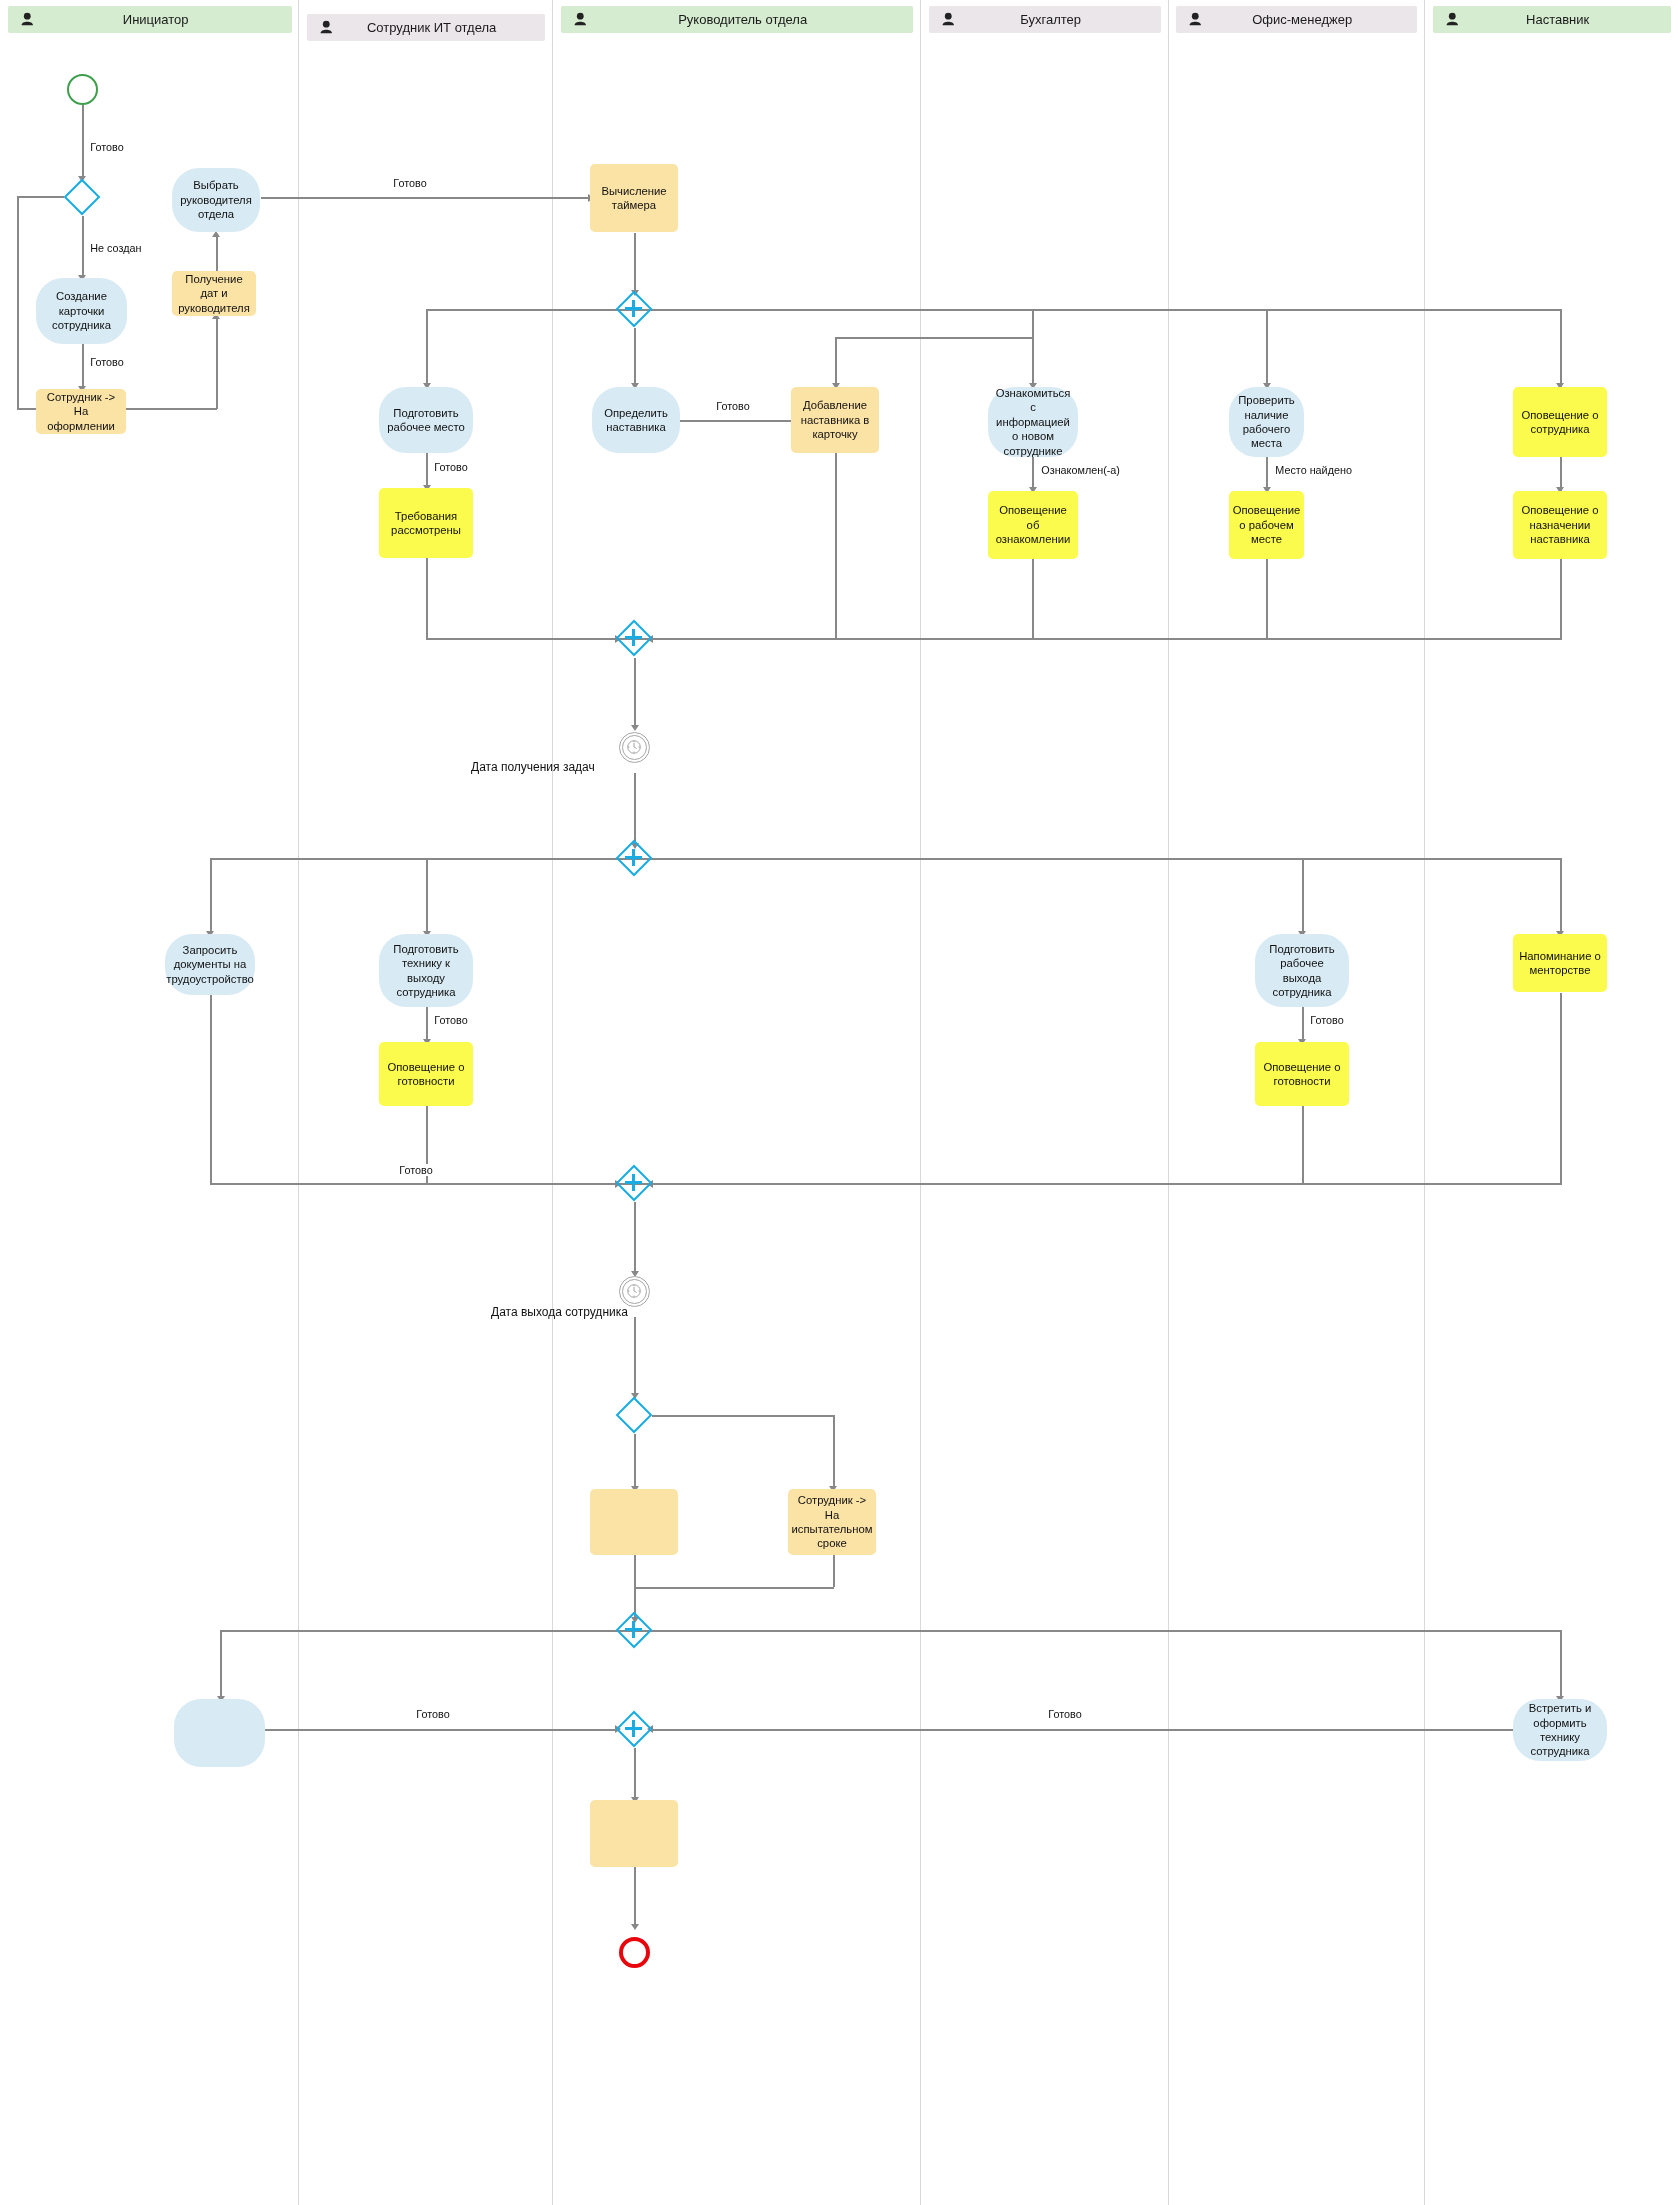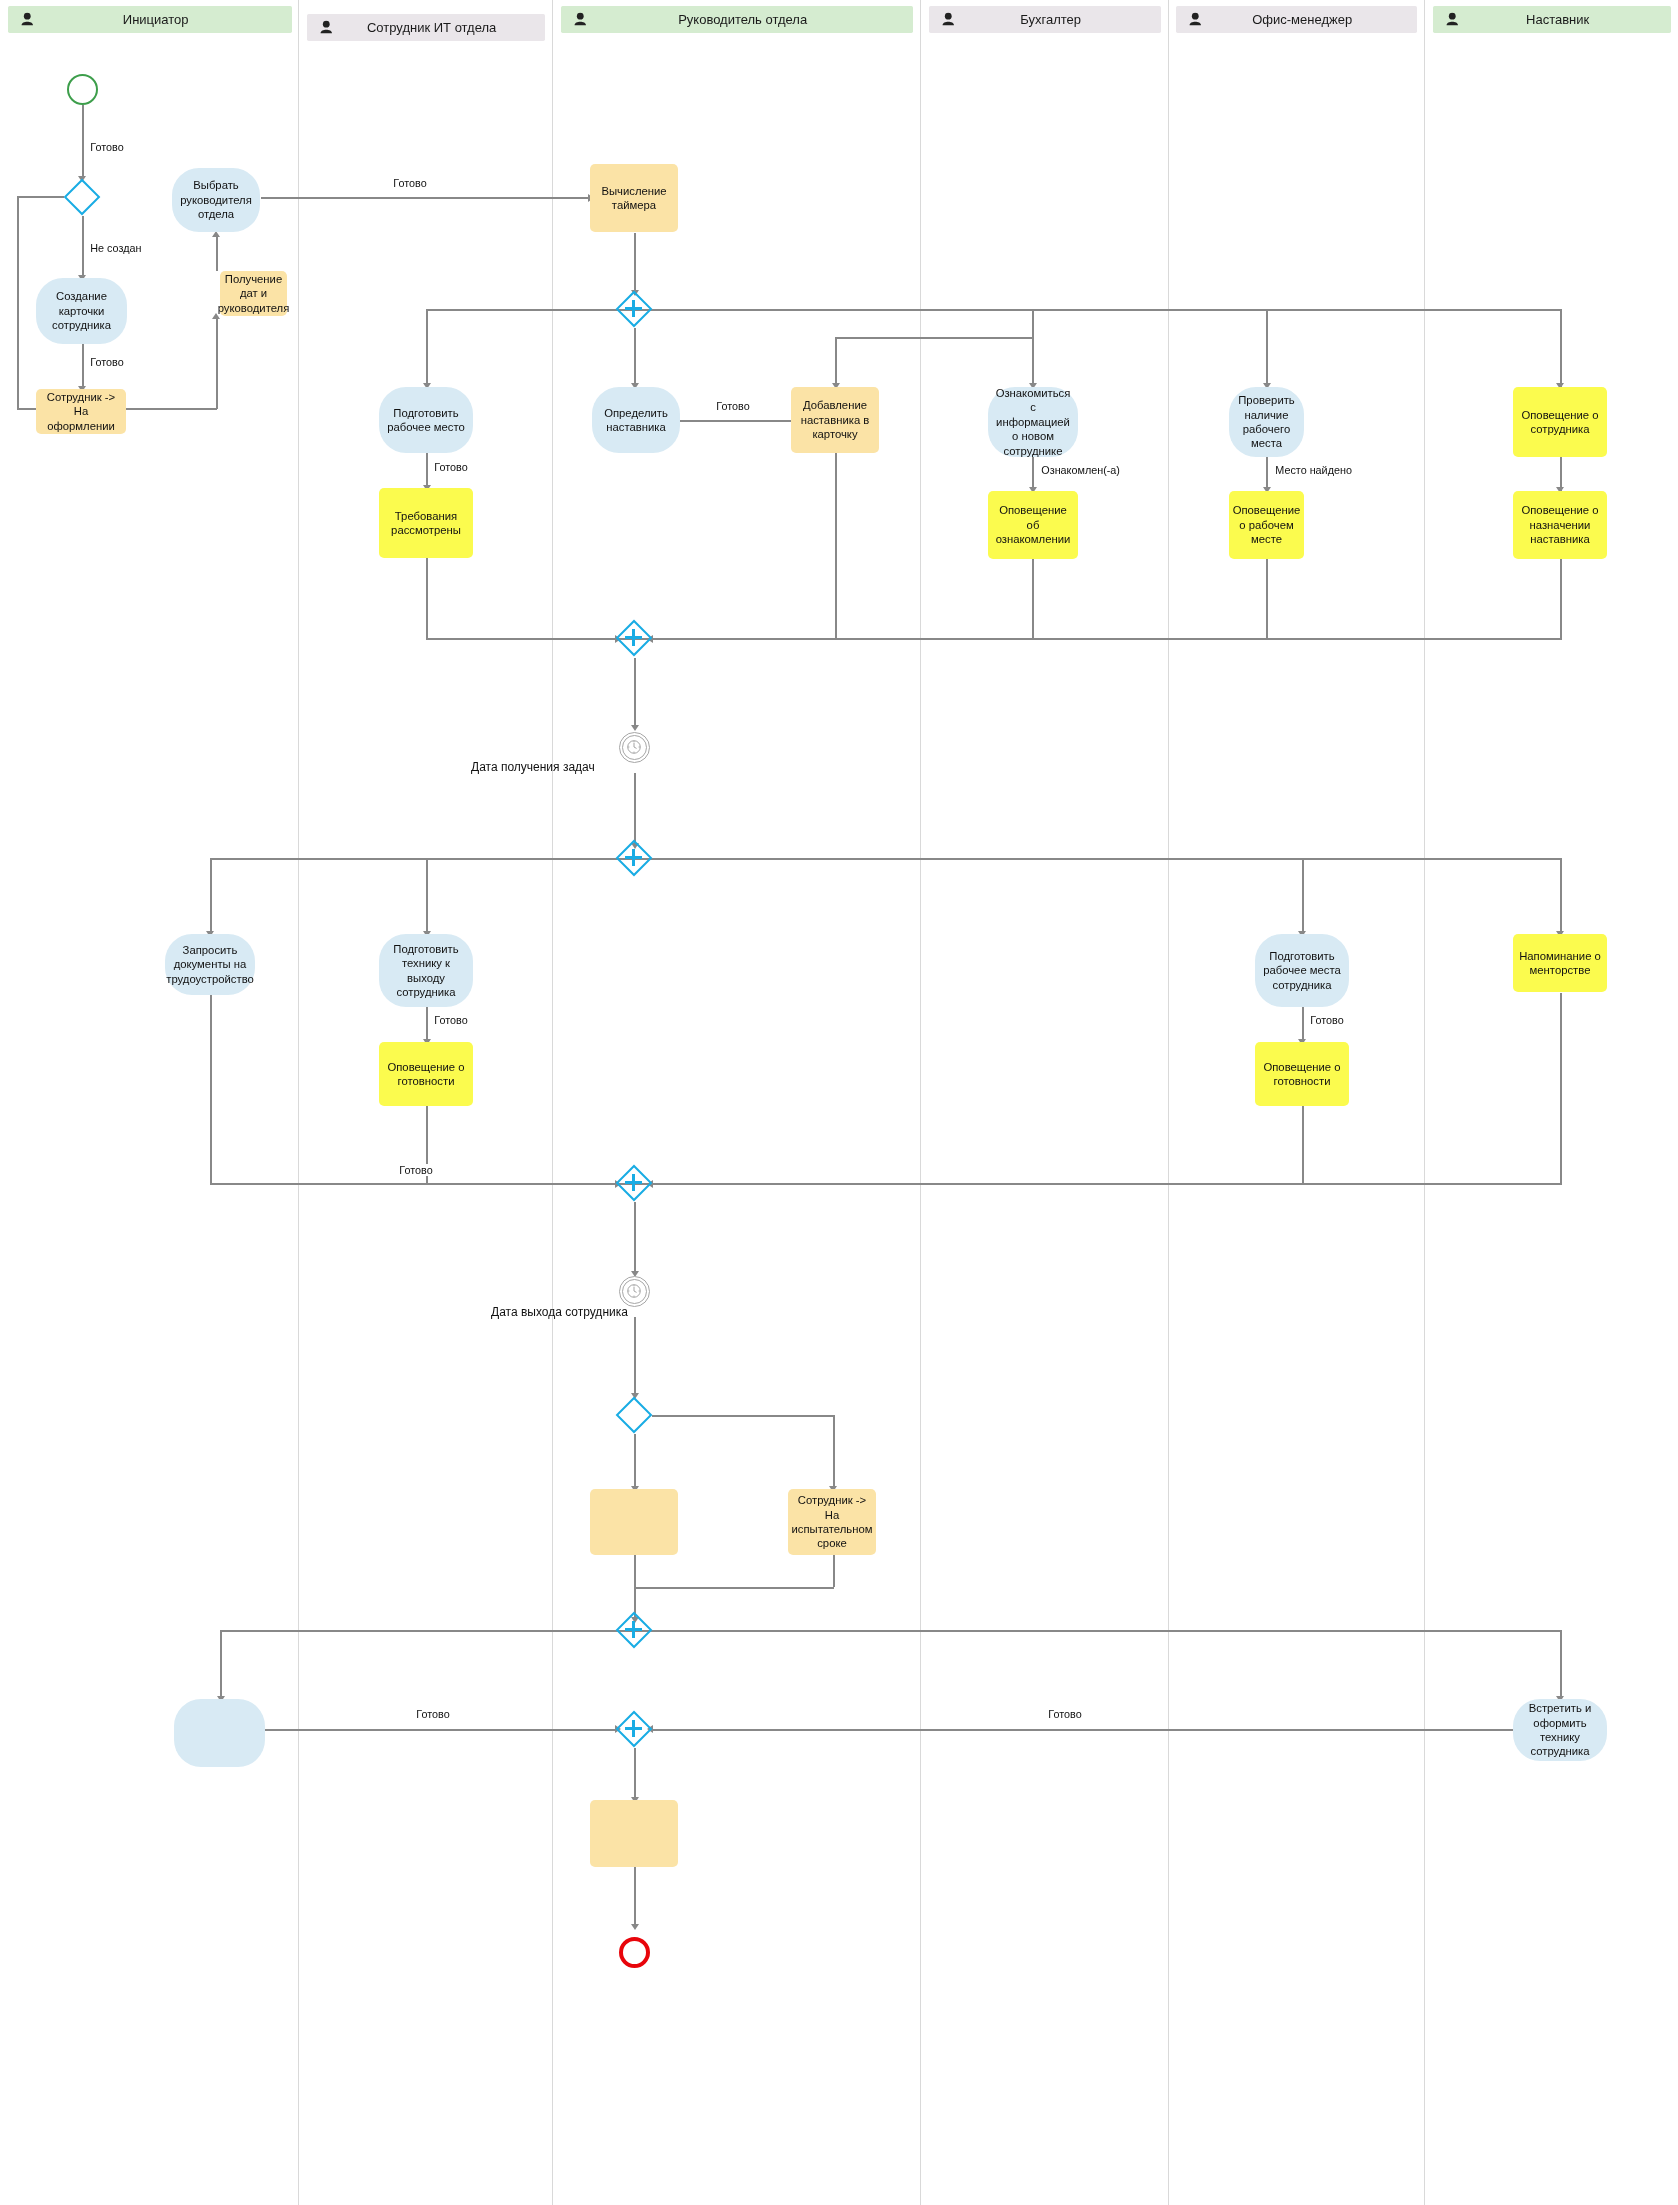--- a/index.html
+++ b/index.html
@@ -345,21 +345,21 @@
   <div class="gw" style="left:615px;top:1710px;">
     <div class="dia"></div>
     <div class="plus-h"></div>
     <div class="plus-v"></div>
   </div>
 
   <div class="node user" style="left:36px;top:278px;width:91px;height:66px;">Создание карточки сотрудника</div>
 
   <div class="node script" style="left:36px;top:389px;width:90px;height:45px;">Сотрудник -&gt; На оформлении</div>
 
-  <div class="node script" style="left:172px;top:271px;width:67px;height:45px;margin-left:48px;">Получение дат и руководителя</div>
+  <div class="node script" style="left:172px;top:271px;width:84px;height:45px;">Получение дат и руководителя</div>
 
   <div class="node user" style="left:172px;top:168px;width:88px;height:64px;">Выбрать руководителя отдела</div>
 
   <div class="node script" style="left:590px;top:164px;width:88px;height:68px;">Вычисление таймера</div>
 
   <div class="node user" style="left:379px;top:387px;width:94px;height:66px;">Подготовить рабочее место</div>
 
   <div class="node msg" style="left:379px;top:488px;width:94px;height:70px;">Требования рассмотрены</div>
 
   <div class="node user" style="left:592px;top:387px;width:88px;height:66px;">Определить наставника</div>
@@ -377,21 +377,21 @@
   <div class="node msg" style="left:1513px;top:387px;width:94px;height:70px;">Оповещение о сотрудника</div>
 
   <div class="node msg" style="left:1513px;top:491px;width:94px;height:68px;">Оповещение о назначении наставника</div>
 
   <div class="node user" style="left:165px;top:934px;width:90px;height:61px;">Запросить документы на трудоустройство</div>
 
   <div class="node user" style="left:379px;top:934px;width:94px;height:73px;">Подготовить технику к выходу сотрудника</div>
 
   <div class="node msg" style="left:379px;top:1042px;width:94px;height:64px;">Оповещение о готовности</div>
 
-  <div class="node user" style="left:1255px;top:934px;width:94px;height:73px;">Подготовить рабочее места сотрудника</div>
+  <div class="node user" style="left:1255px;top:934px;width:94px;height:73px;">Подготовить рабочее выхода сотрудника</div>
 
   <div class="node msg" style="left:1255px;top:1042px;width:94px;height:64px;">Оповещение о готовности</div>
 
   <div class="node msg" style="left:1513px;top:934px;width:94px;height:58px;">Напоминание о менторстве</div>
 
   <div class="node script" style="left:590px;top:1489px;width:88px;height:66px;"></div>
 
   <div class="node script" style="left:788px;top:1489px;width:88px;height:66px;">Сотрудник -&gt; На испытательном сроке</div>
 
   <div class="node user" style="left:174px;top:1699px;width:91px;height:68px;"></div>

